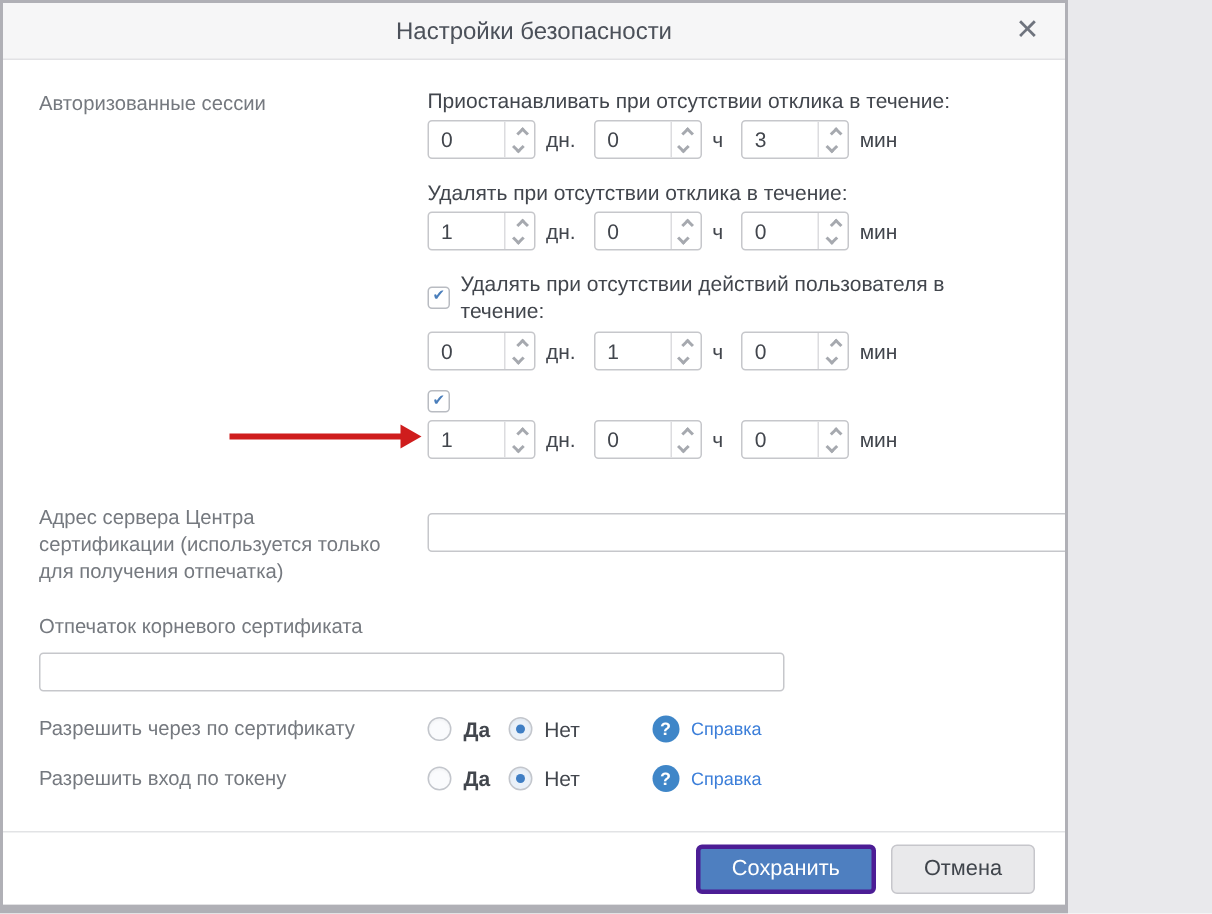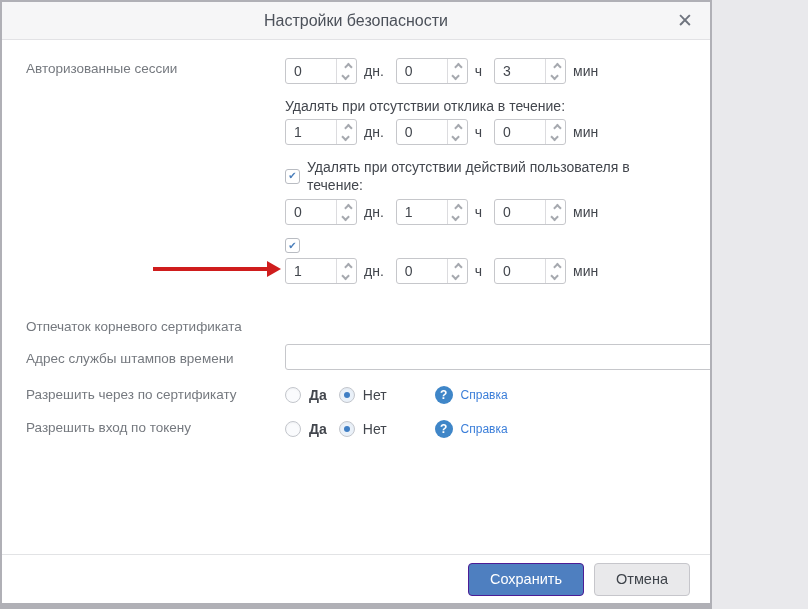--- a/index.html
+++ b/index.html
@@ -128,41 +128,42 @@
     border-top: 1px solid #e2e3e5;
     background: #fff;
     display: flex; align-items: center; justify-content: flex-end;
     padding-right: 20px; gap: 10px;
   }
   .btn {
     height: 33px; border-radius: 4px;
     font-size: 14.5px; font-family: "Liberation Sans", sans-serif;
     padding: 0 21px; cursor: pointer;
   }
-  .btn-primary { background: #4e7fc0; border: 1px solid #4c1d95; color: #fff; }
+  .btn-primary { background: #4e7fc0; border: 3px solid #4c1d95; color: #fff; }
   .btn-secondary { background: #e9e9eb; border: 1px solid #c6c6cb; color: #3f444b; }
 </style>
 </head>
 <body>
 
 <div class="screen">
   <div class="dialog">
 
     <div class="header">
       <span class="title">Настройки безопасности</span>
       <span class="close-btn">✕</span>
     </div>
 
     <div class="body">
 
       <div class="row sessions-row">
         <div class="label-col">Авторизованные сессии</div>
         <div class="field-col">
 
           <div class="group">
+            <div class="group-label">Приостанавливать при отсутствии отклика в течение:</div>
             <div class="spin-row">
               <div class="spinner">
                 <span class="spin-val">0</span>
                 <span class="spin-btns">
                     <i class="chev up"></i>
                     <i class="chev down"></i>
                   </span>
               </div>
               <span class="unit">дн.</span>
               <div class="spinner">
@@ -283,27 +284,32 @@
                     <i class="chev down"></i>
                   </span>
               </div>
               <span class="unit">мин</span>
             </div>
           </div>
 
         </div>
       </div>
 
+      <div class="row ca-row">
+        <div class="label-col">Адрес сервера Центра сертификации (используется только для получения отпечатка)</div>
+        <div class="field-col">
+          <input class="text-input" type="text" value="" style="">
+        </div>
+      </div>
 
       <div class="row fp-row">
         <div class="label-col">Отпечаток корневого сертификата</div>
       </div>
 
       <div class="row ts-row">
-        <div class="label-col">Адрес службы штампов времени</div>
         <div class="field-col">
           <input class="text-input" type="text" value="" style="">
         </div>
       </div>
 
       <div class="row radio-row">
         <div class="label-col">Разрешить через по сертификату</div>
         <div class="field-col">
           <span class="radio-pair first">
             <span class="radio">

